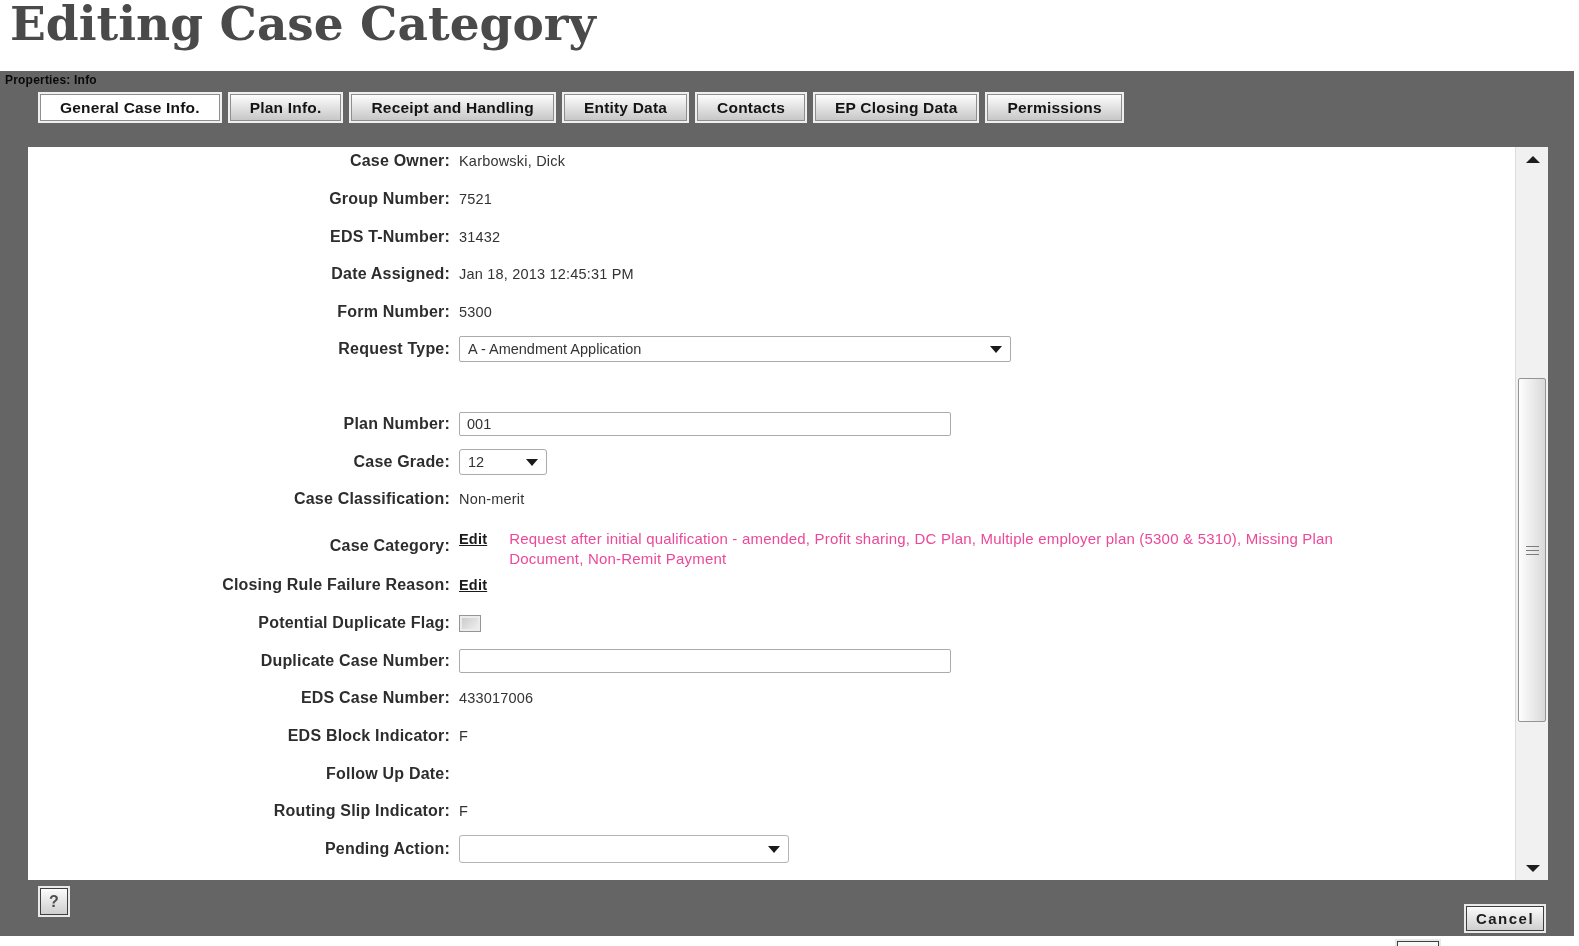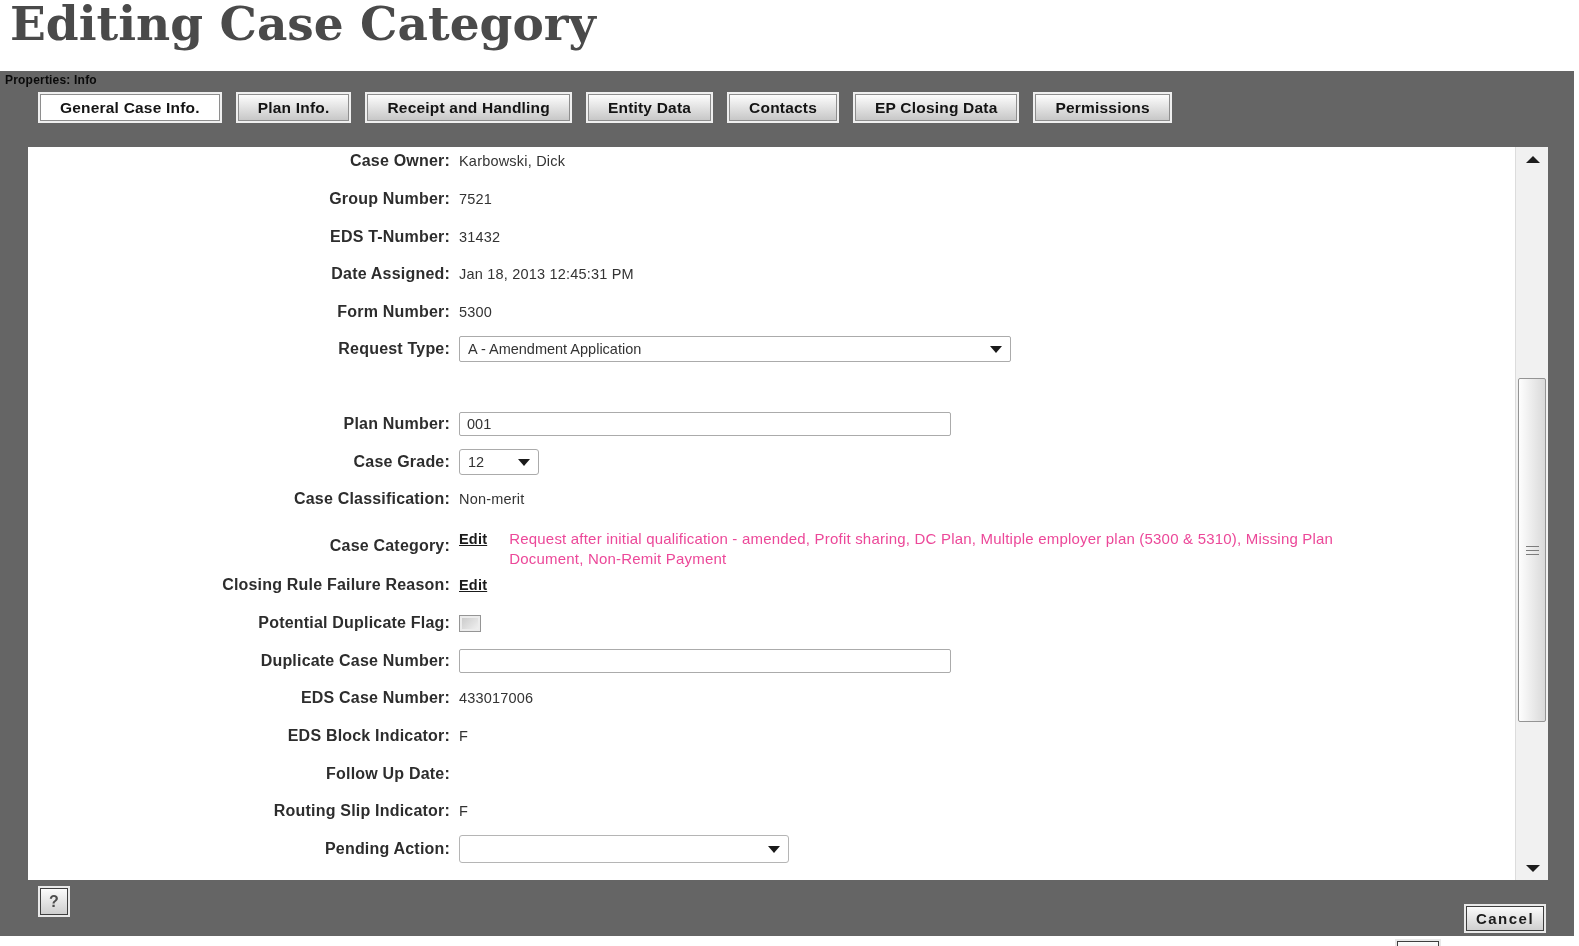--- a/index.html
+++ b/index.html
@@ -20,21 +20,21 @@
   .frame {
     position:absolute; left:0; top:71px; width:1574px; height:865px;
     background:#656565;
   }
   .frame-header {
     position:absolute; left:5px; top:2px;
     font-weight:bold; font-size:12px; color:#0a0a0a; letter-spacing:0.2px;
   }
 
   
-  .tabs { position:absolute; left:40px; top:23px; display:flex; gap:18px; }
+  .tabs { position:absolute; left:40px; top:23px; display:flex; gap:10px; }
   .tab {
     height:27px; padding:0 19px; display:flex; align-items:center;
     font-weight:bold; font-size:15.5px; color:#141414; letter-spacing:0.2px;
     background:linear-gradient(#fdfdfd,#c7c7c7);
     border:1px solid #8e8e8e; box-shadow:0 0 0 2px #efefef;
     cursor:default; white-space:nowrap;
   }
   .tab.active { background:#ffffff; }
 
   
@@ -87,21 +87,21 @@
     border:1px solid #ababab; border-radius:2px;
     display:flex; align-items:center; font-size:14.5px; color:#333;
     padding:4px 8px; cursor:default;
   }
   .select .sel-arrow {
     margin-left:auto; width:0; height:0;
     border-left:6px solid transparent; border-right:6px solid transparent;
     border-top:7px solid #1a1a1a;
   }
   .sel-request { width:552px; }
-  .sel-grade { width:80px; border-radius:3px; }
+  .sel-grade { width:88px; border-radius:3px; }
   .sel-pending { width:330px; height:28px; border:1px solid #b5b5b5; border-radius:3px; }
 
   .edit-link {
     margin-left:9px; font-weight:bold; font-size:14.5px; color:#1a1a1a;
     text-decoration:underline; cursor:pointer; letter-spacing:0.2px;
   }
 
   .checkbox {
     margin-left:9px; width:22px; height:17px;
     border:1px solid #959595; box-shadow:inset 0 0 0 2px #ececec;

